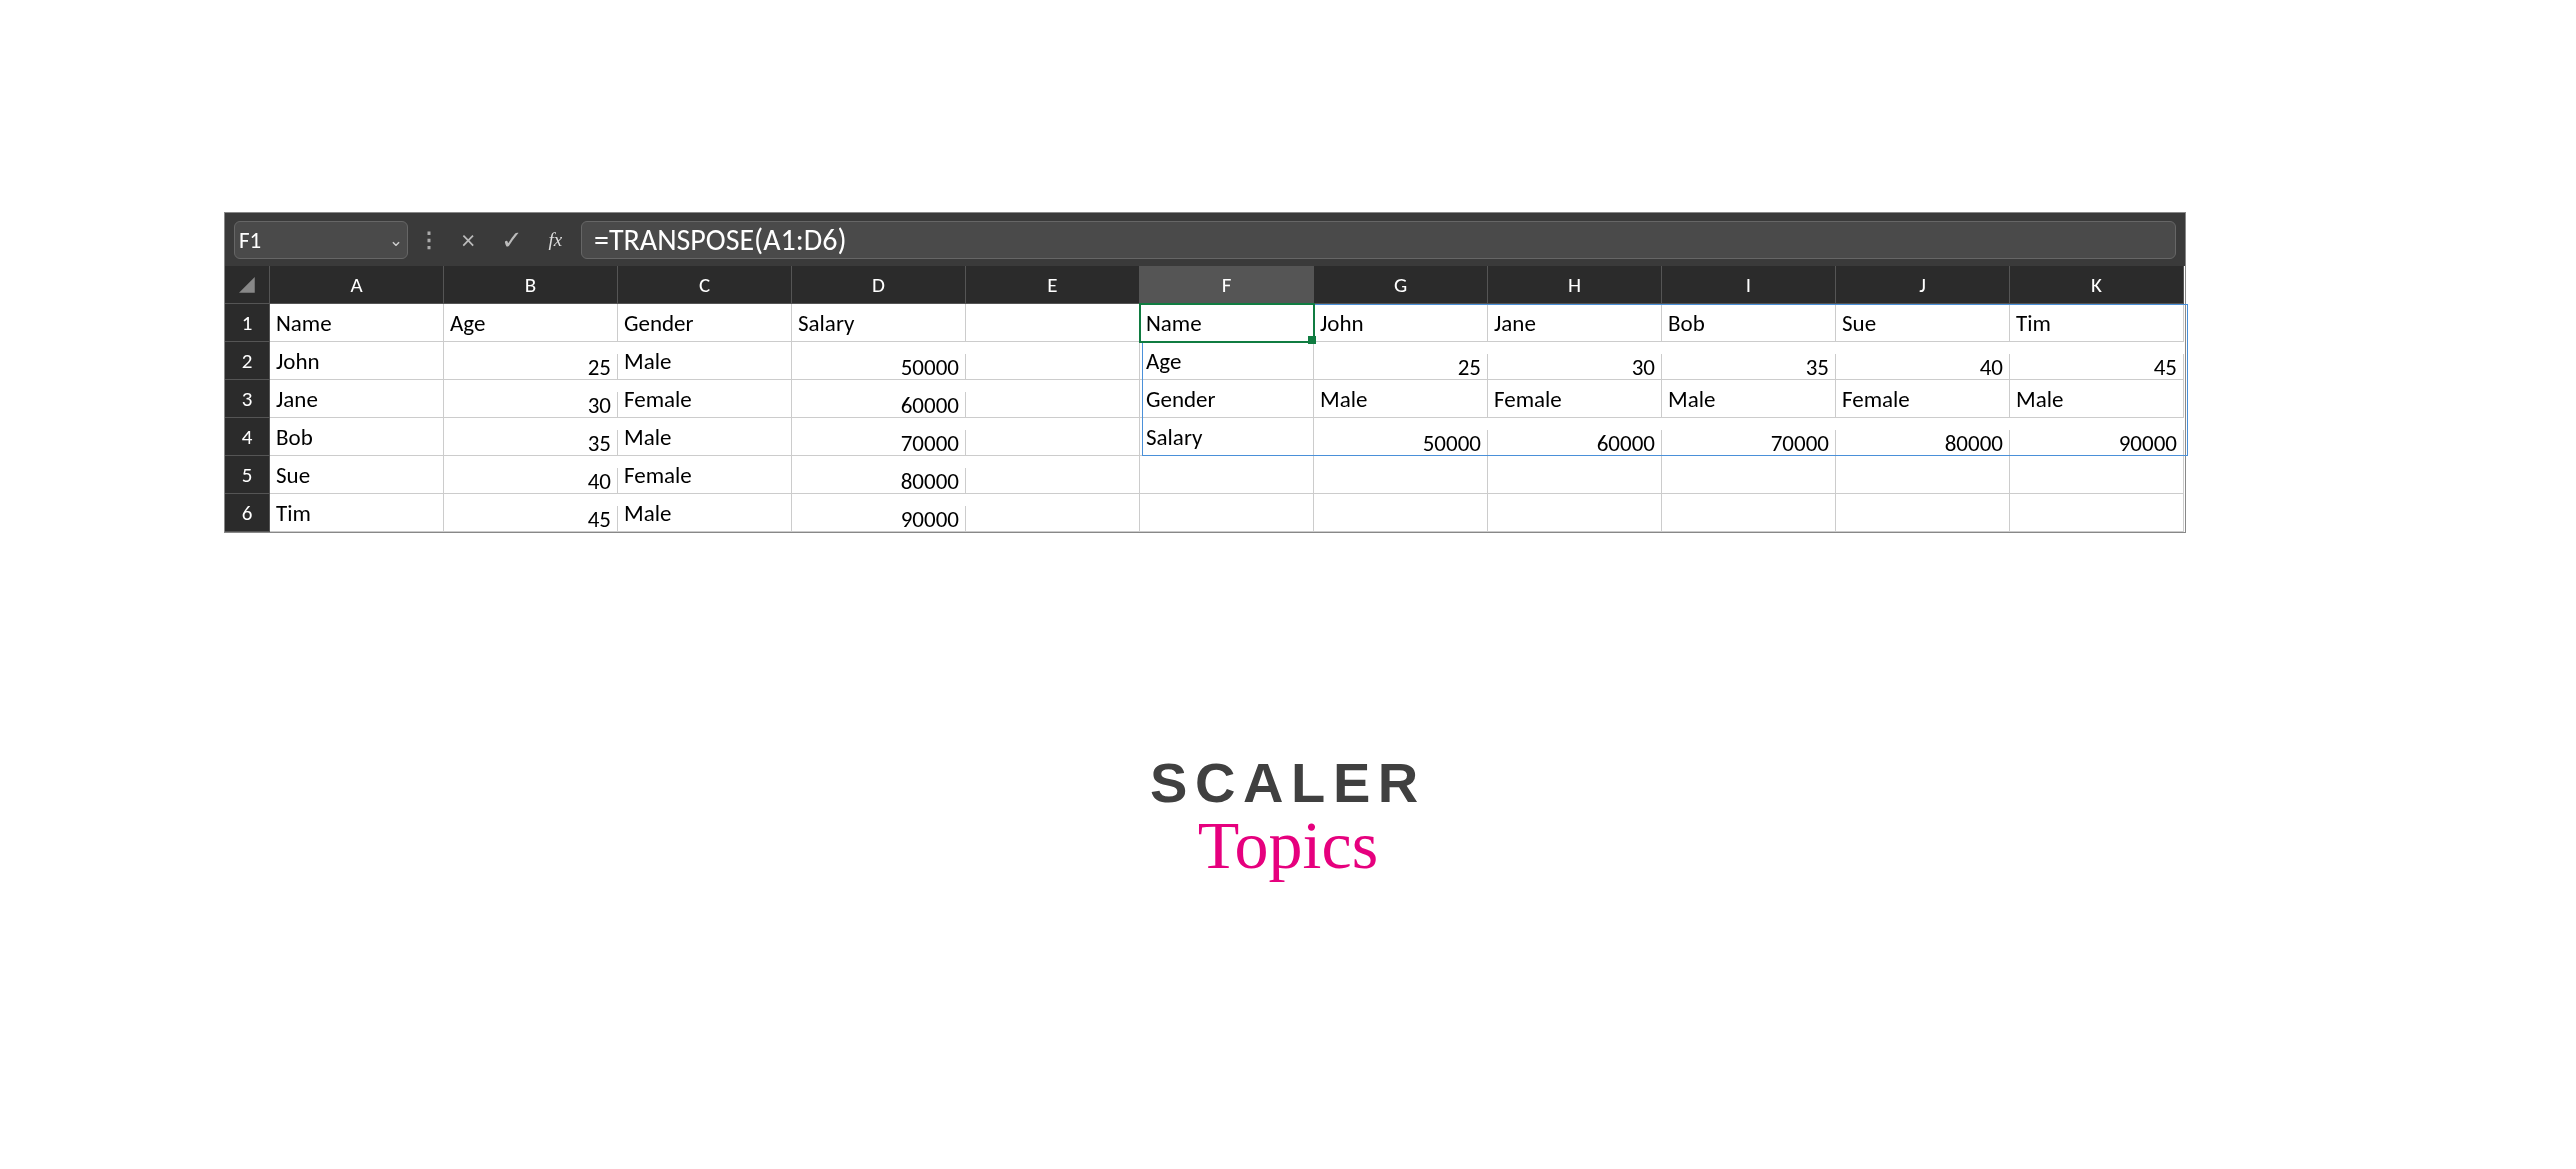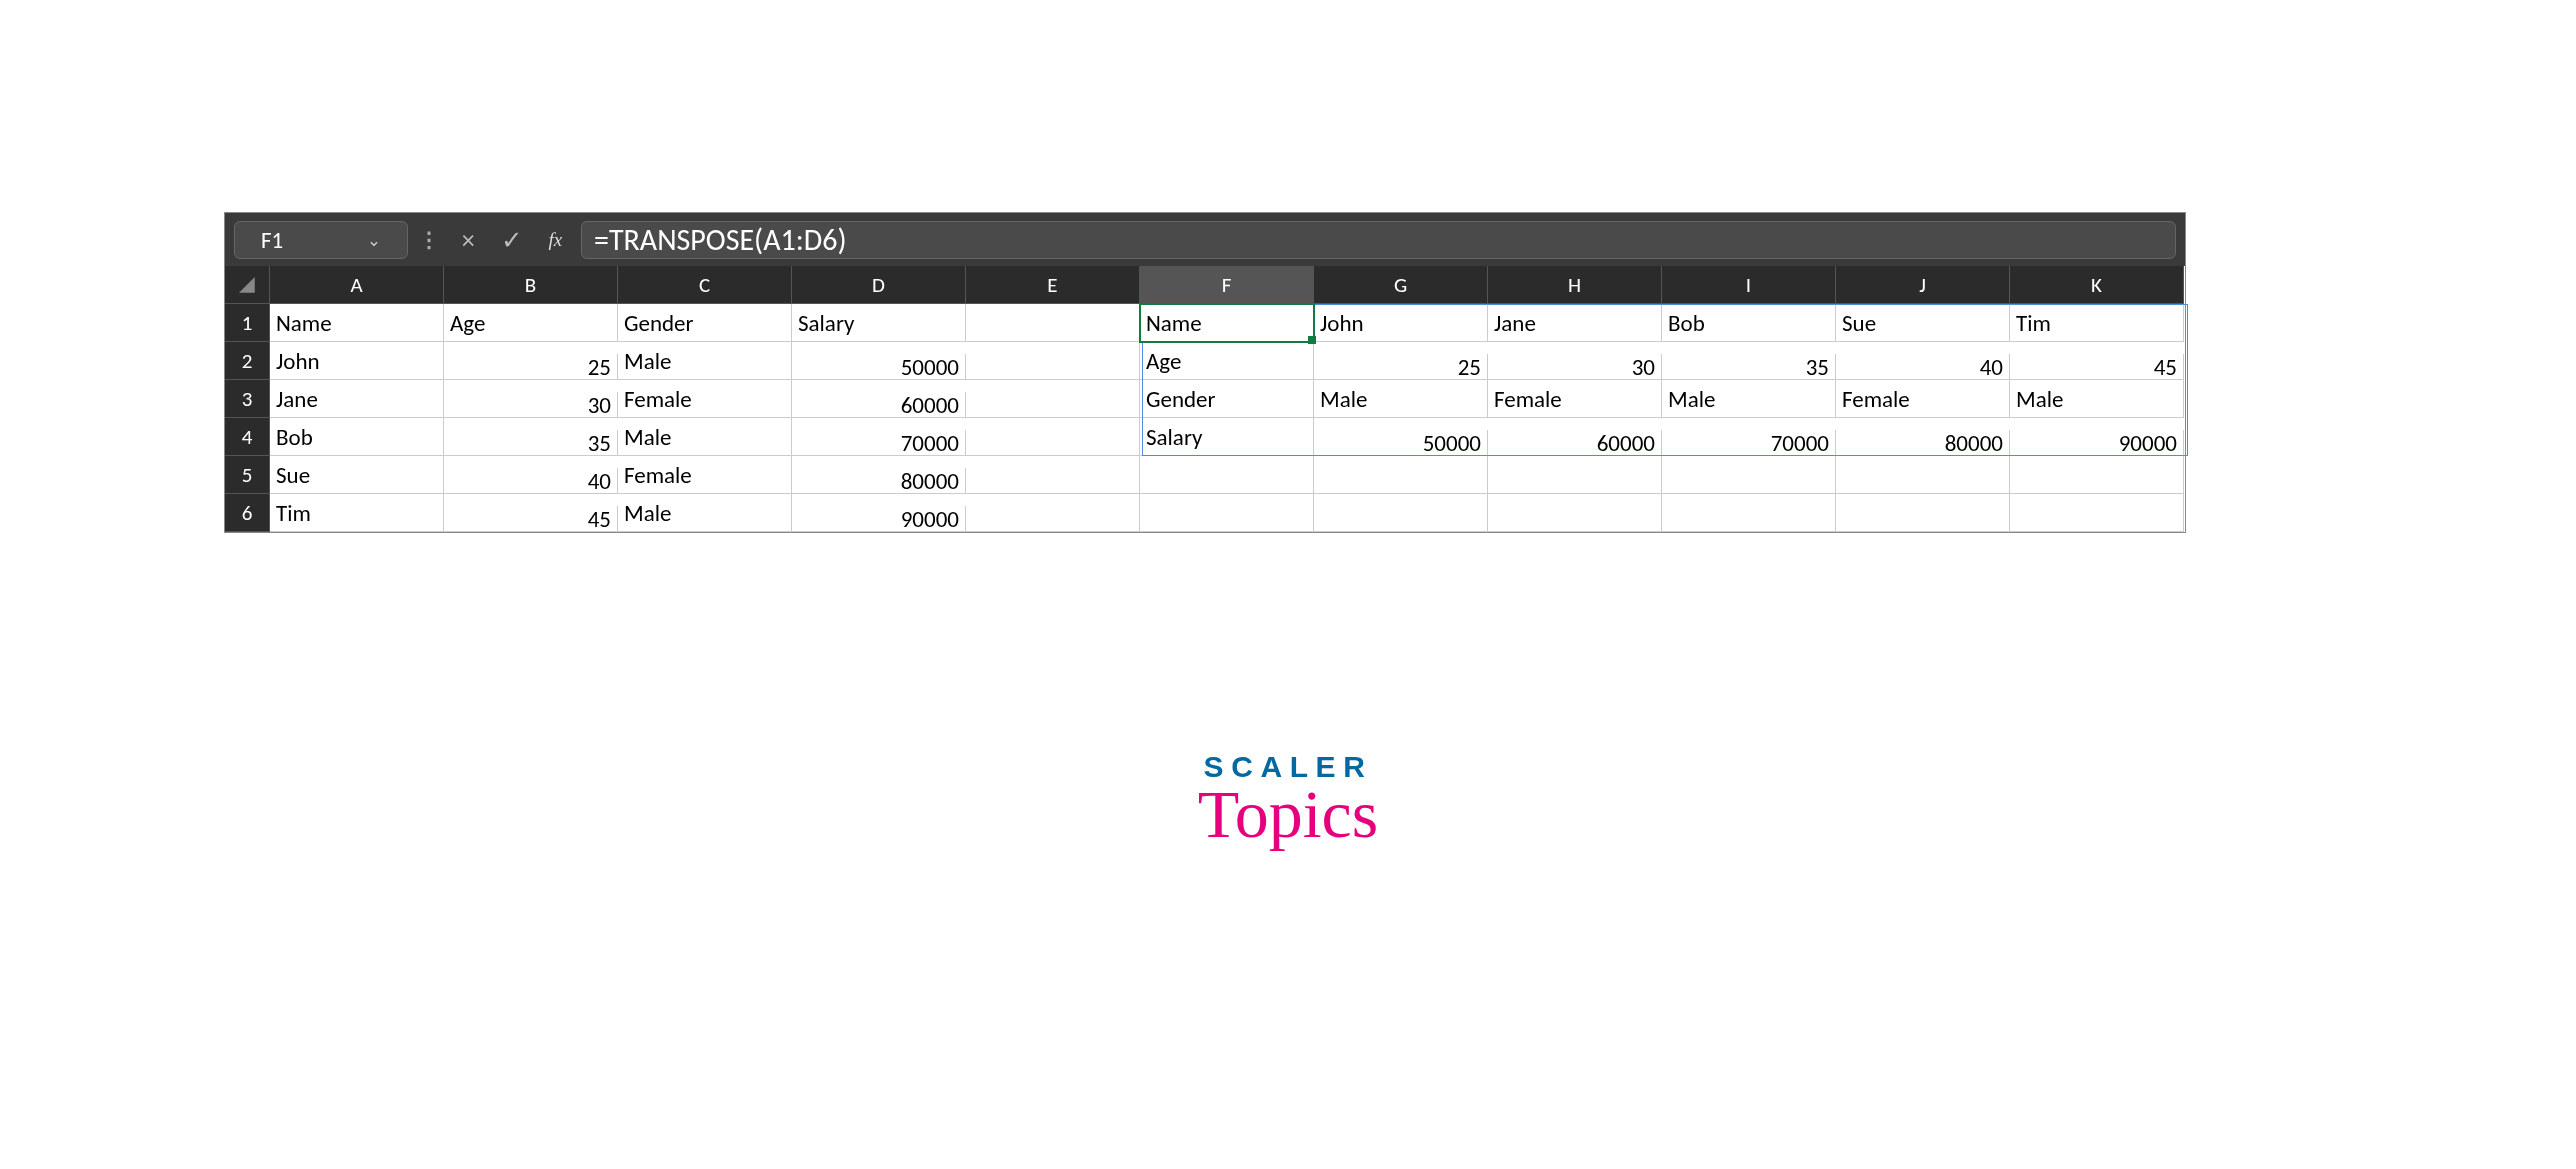--- a/index.html
+++ b/index.html
@@ -29,21 +29,21 @@
   .name-box {
     background: #4a4a4a;
     color: #ffffff;
     border: 0.8px solid #666;
     border-radius: 6px;
     height: 38px;
     width: 174px;
     display: flex;
     align-items: center;
     justify-content: space-between;
-    padding: 0 26px;
+    padding: 0 4px;
     font-size: 23px;
   }
   .name-box .chev { font-size: 16.7px; color: #ccc; }
   .fb-sep {
     color: #aaa;
     font-size: 21px;
     font-weight: bold;
     padding: 0 3px;
   }
   .fb-btn {
@@ -136,23 +136,23 @@
   .logo {
     position: absolute;
     top: 750px;
     left: 50%;
     transform: translateX(-50%);
     text-align: center;
   }
   .logo-scaler {
     font-family: Arial, sans-serif;
     font-weight: 900;
-    font-size: 30px;
+    font-size: 56px;
     letter-spacing: 7.6px;
-    color: #0369a1;
+    color: #404040;
   }
   .logo-topics {
     font-family: 'Brush Script MT', cursive;
     font-size: 68px;
     color: #e6007e;
     margin-top: -9px;
   }
 </style>
 </head>
 <body>

